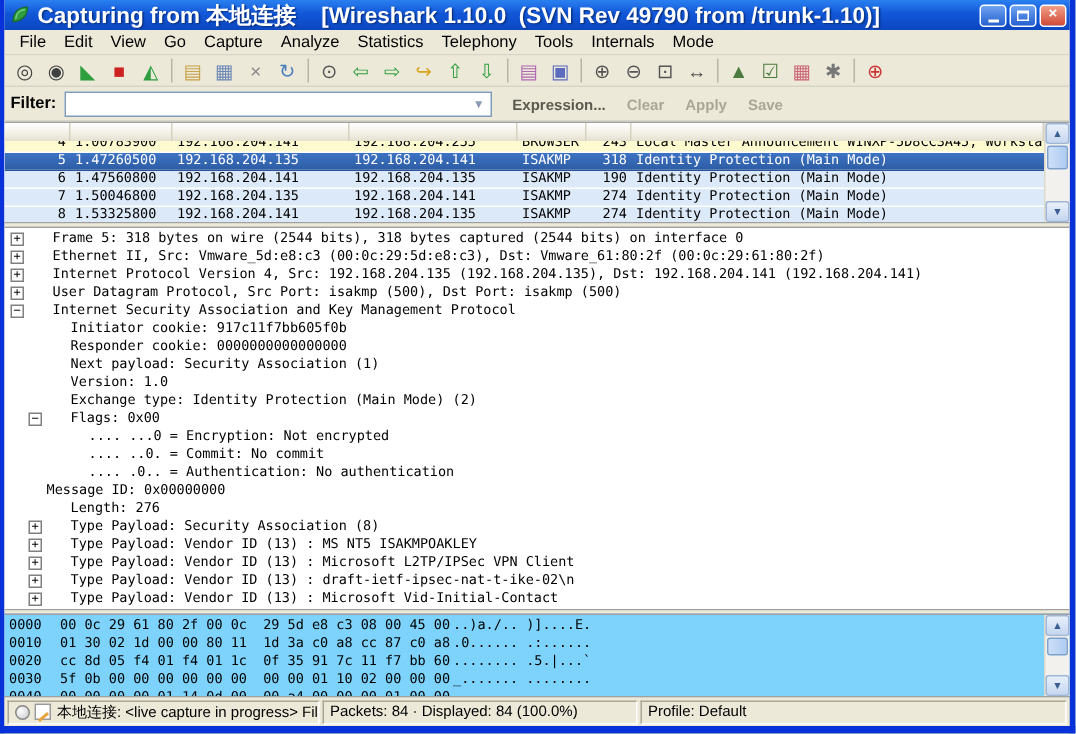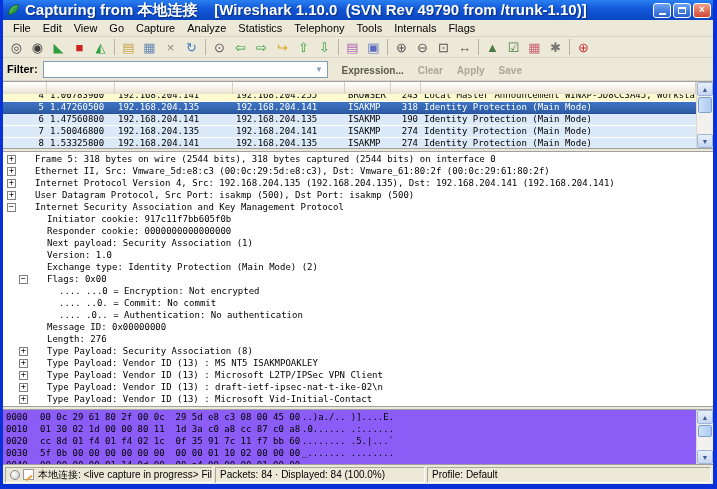--- a/index.html
+++ b/index.html
@@ -71,21 +71,21 @@
   
   .splitter { height:2px; flex:0 0 2px; background:#ECE9D8; }
   #details { flex:1; background:#fff; overflow:hidden; border:1px solid #A0A0A0; border-left:none; border-right:none; padding-top:1px; }
   .dline { height:12px; display:flex; align-items:center; font:9px "DejaVu Sans Mono",monospace; color:#000; white-space:pre; }
   .dexp { width:9px; height:9px; flex:0 0 9px; border:1px solid #808080; background:#fff;
     display:flex; align-items:center; justify-content:center; font:8px "DejaVu Sans Mono",monospace;
     line-height:8px; margin-right:3px; color:#000; }
   .dslot { width:12px; flex:0 0 12px; }
   .dtext { white-space:pre; overflow:hidden;margin-left:16px; }
   
-  #hexpane { height:56px; flex:0 0 56px; background:#8b5cf6; border:1px solid #A0A0A0; border-left:none; border-right:none; display:flex; }
+  #hexpane { height:56px; flex:0 0 56px; background:#7dd3fc; border:1px solid #A0A0A0; border-left:none; border-right:none; display:flex; }
   #hex-main { flex:1; overflow:hidden; padding:2px 0 0 3px; }
   .hrow { height:12px; font:9px "DejaVu Sans Mono",monospace; color:#000; white-space:pre; display:flex; }
   .h-off { width:34px; flex:0 0 34px; } .h-hex { width:262px; flex:0 0 262px; } .h-ascii { flex:1; }
   
   #statusbar { height:19px; flex:0 0 19px; background:#ECE9D8; display:flex; align-items:center;
     padding:1px 2px; font-size:10px; color:#000; }
   .scell { height:16px; display:flex; align-items:center; border:1px solid; overflow:hidden;
     border-color:#A8A694 #FFFFFF #FFFFFF #A8A694; padding:0 4px; margin-right:2px; white-space:nowrap; }
   #scell-1 { width:208px; flex:0 0 208px; } #scell-2 { width:210px; flex:0 0 210px; } #scell-3 { flex:1; margin-right:0; }
   #expert-dot { width:10px; height:10px; border-radius:50%; border:1px solid #888;
@@ -118,21 +118,21 @@
       <span class="menu-item">File</span>
       <span class="menu-item">Edit</span>
       <span class="menu-item">View</span>
       <span class="menu-item">Go</span>
       <span class="menu-item">Capture</span>
       <span class="menu-item">Analyze</span>
       <span class="menu-item">Statistics</span>
       <span class="menu-item">Telephony</span>
       <span class="menu-item">Tools</span>
       <span class="menu-item">Internals</span>
-      <span class="menu-item">Flags</span>
+      <span class="menu-item">Mode</span>
     </div>
 
   <div id="toolbar">
       <span class="tb-btn" style="color: rgb(64, 64, 64);">◎</span>
       <span class="tb-btn" style="color: rgb(64, 64, 64);">◉</span>
       <span class="tb-btn" style="color: rgb(46, 158, 62);">◣</span>
       <span class="tb-btn" style="color: rgb(204, 34, 34);">■</span>
       <span class="tb-btn" style="color: rgb(46, 158, 62);">◭</span>
       <span class="tb-sep"></span>
       <span class="tb-btn" style="color: rgb(201, 163, 77);">▤</span>
@@ -249,36 +249,36 @@
       <div class="dline" style="padding-left: 4px;"><span class="dexp">−</span><span class="dtext">Internet Security Association and Key Management Protocol</span></div>
       <div class="dline" style="padding-left: 16px;"><span class="dslot"></span><span class="dtext">Initiator cookie: 917c11f7bb605f0b</span></div>
       <div class="dline" style="padding-left: 16px;"><span class="dslot"></span><span class="dtext">Responder cookie: 0000000000000000</span></div>
       <div class="dline" style="padding-left: 16px;"><span class="dslot"></span><span class="dtext">Next payload: Security Association (1)</span></div>
       <div class="dline" style="padding-left: 16px;"><span class="dslot"></span><span class="dtext">Version: 1.0</span></div>
       <div class="dline" style="padding-left: 16px;"><span class="dslot"></span><span class="dtext">Exchange type: Identity Protection (Main Mode) (2)</span></div>
       <div class="dline" style="padding-left: 16px;"><span class="dexp">−</span><span class="dtext">Flags: 0x00</span></div>
       <div class="dline" style="padding-left: 28px;"><span class="dslot"></span><span class="dtext">.... ...0 = Encryption: Not encrypted</span></div>
       <div class="dline" style="padding-left: 28px;"><span class="dslot"></span><span class="dtext">.... ..0. = Commit: No commit</span></div>
       <div class="dline" style="padding-left: 28px;"><span class="dslot"></span><span class="dtext">.... .0.. = Authentication: No authentication</span></div>
-      <div class="dline" style="padding-left: 16px;"><span class="dslot"></span><span class="dtext">Message ID: 0x00000000</span></div>
+      <div class="dline" style=""><span class="dslot"></span><span class="dtext">Message ID: 0x00000000</span></div>
       <div class="dline" style="padding-left: 16px;"><span class="dslot"></span><span class="dtext">Length: 276</span></div>
       <div class="dline" style="padding-left: 16px;"><span class="dexp">+</span><span class="dtext">Type Payload: Security Association (8)</span></div>
       <div class="dline" style="padding-left: 16px;"><span class="dexp">+</span><span class="dtext">Type Payload: Vendor ID (13) : MS NT5 ISAKMPOAKLEY</span></div>
       <div class="dline" style="padding-left: 16px;"><span class="dexp">+</span><span class="dtext">Type Payload: Vendor ID (13) : Microsoft L2TP/IPSec VPN Client</span></div>
       <div class="dline" style="padding-left: 16px;"><span class="dexp">+</span><span class="dtext">Type Payload: Vendor ID (13) : draft-ietf-ipsec-nat-t-ike-02\n</span></div>
       <div class="dline" style="padding-left: 16px;"><span class="dexp">+</span><span class="dtext">Type Payload: Vendor ID (13) : Microsoft Vid-Initial-Contact</span></div>
     </div>
 
   <div class="splitter"></div>
 
   <div id="hexpane">
     <div id="hex-main">
         <div class="hrow"><span class="h-off">0000</span><span class="h-hex">00 0c 29 61 80 2f 00 0c  29 5d e8 c3 08 00 45 00</span><span class="h-ascii">..)a./.. )]....E.</span></div>
         <div class="hrow"><span class="h-off">0010</span><span class="h-hex">01 30 02 1d 00 00 80 11  1d 3a c0 a8 cc 87 c0 a8</span><span class="h-ascii">.0...... .:......</span></div>
-        <div class="hrow"><span class="h-off">0020</span><span class="h-hex">cc 8d 01 f4 01 f4 02 1c  0f 35 91 7c 11 f7 bb 60</span><span class="h-ascii">........ .5.|...`</span></div>
+        <div class="hrow"><span class="h-off">0020</span><span class="h-hex">cc 8d 05 f4 01 f4 01 1c  0f 35 91 7c 11 f7 bb 60</span><span class="h-ascii">........ .5.|...`</span></div>
         <div class="hrow"><span class="h-off">0030</span><span class="h-hex">5f 0b 00 00 00 00 00 00  00 00 01 10 02 00 00 00</span><span class="h-ascii">_....... ........</span></div>
         <div class="hrow"><span class="h-off">0040</span><span class="h-hex">00 00 00 00 01 14 0d 00  00 a4 00 00 00 01 00 00</span><span class="h-ascii">........ ........</span></div>
       </div>
     <div class="vscroll">
       <span class="sbtn">▲</span>
       <span class="sthumb" style="flex-basis:12px;height:12px;"></span>
       <span class="strack"></span>
       <span class="sbtn">▼</span>
     </div>
   </div>

